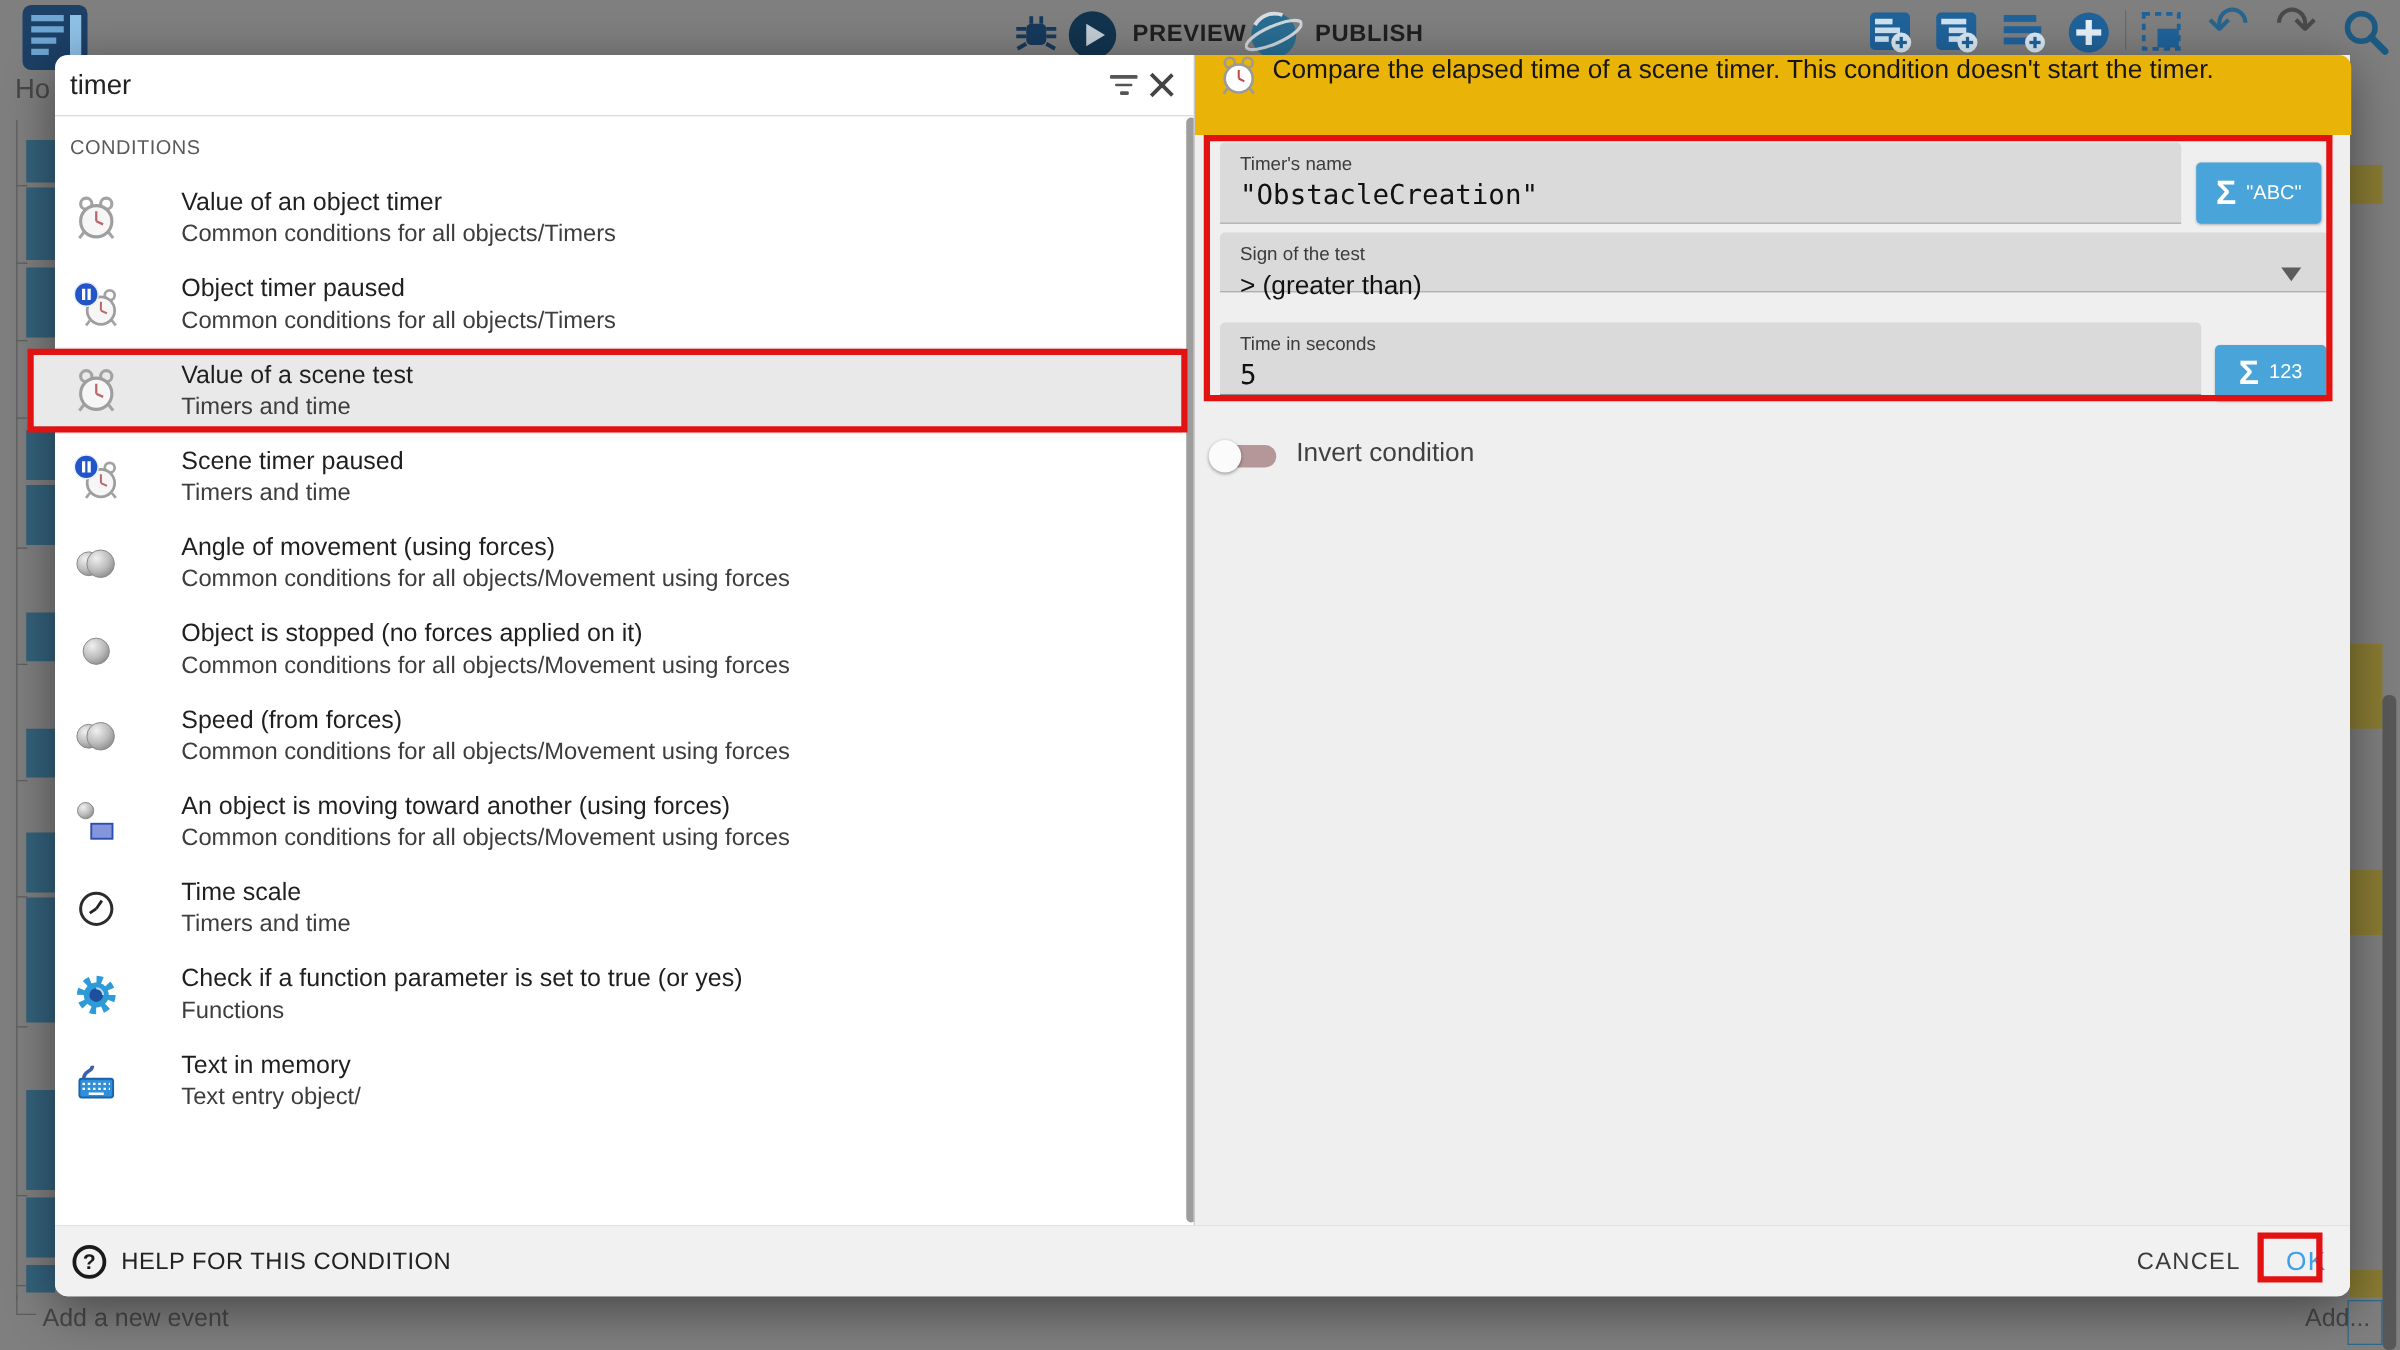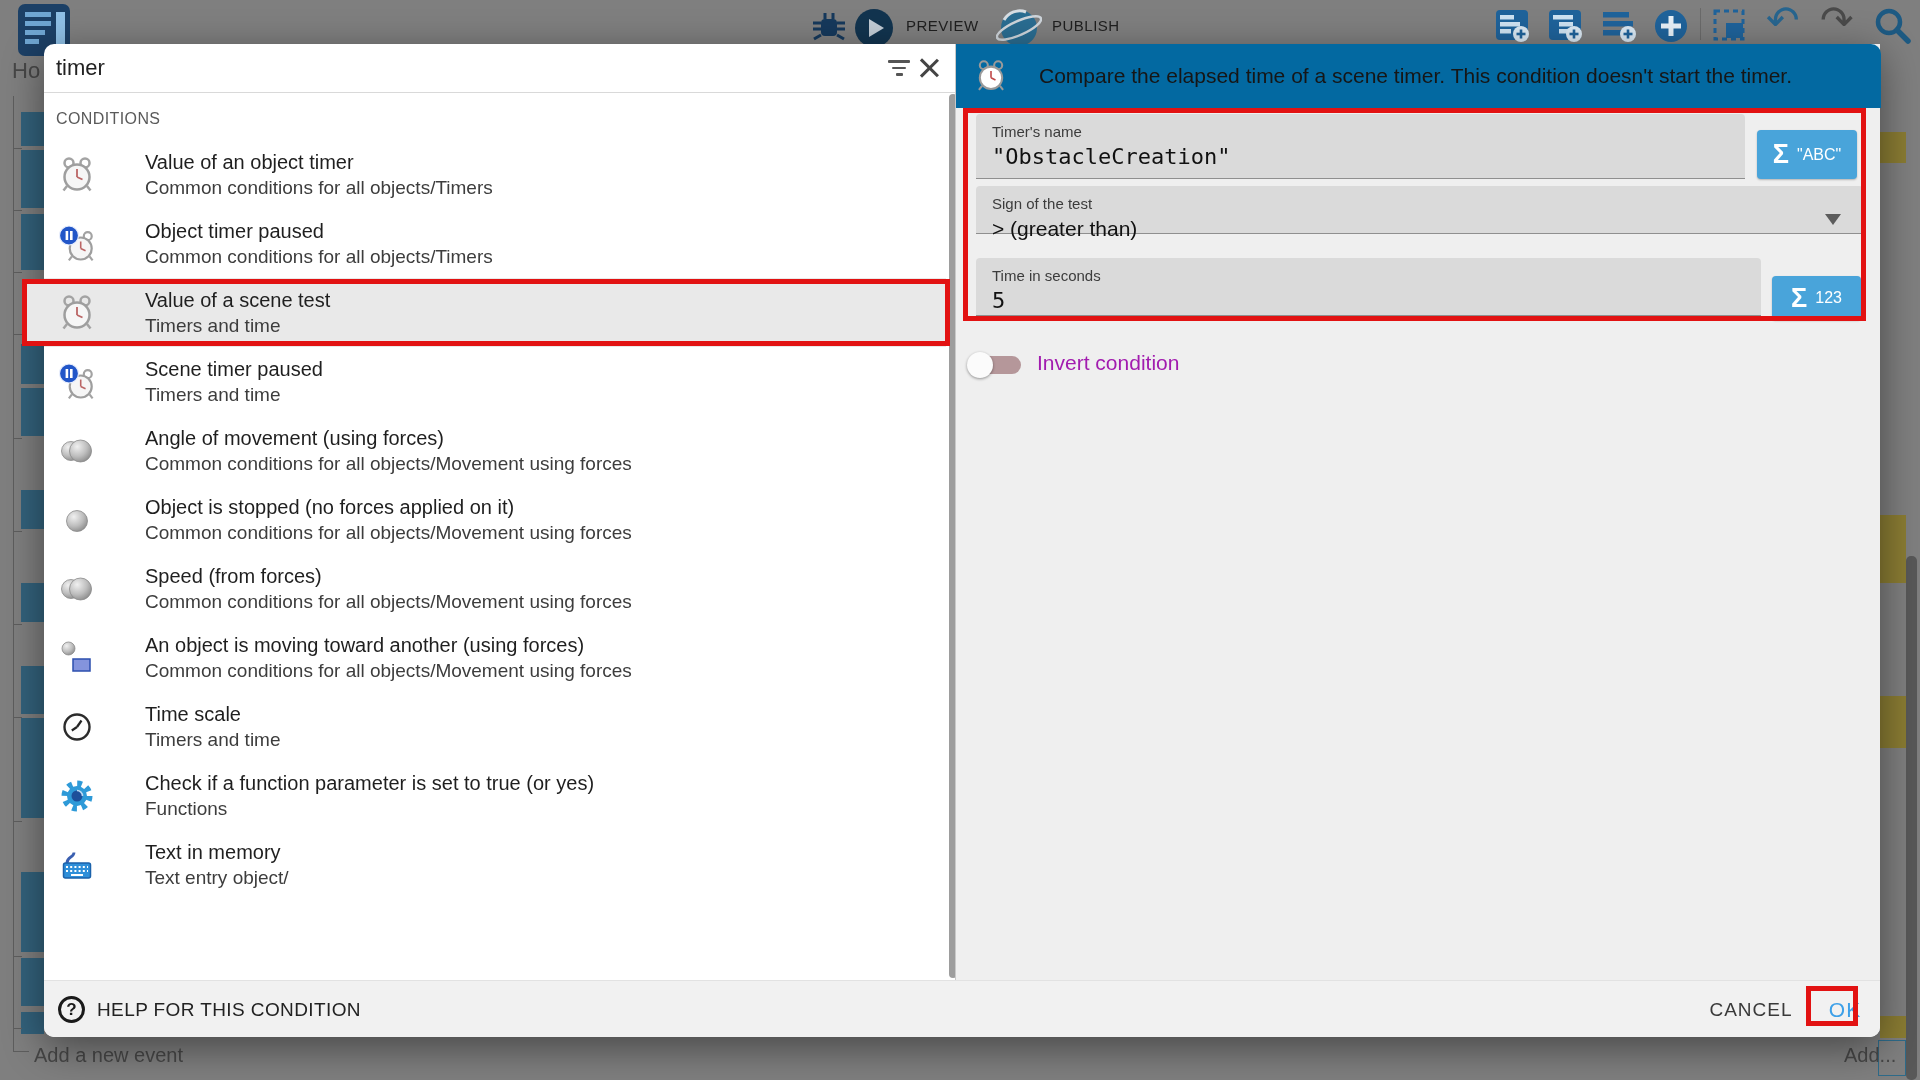--- a/index.html
+++ b/index.html
@@ -14,21 +14,21 @@
   
   #backdrop{position:absolute;inset:0;background:#7f7f7f;z-index:0;}
   .dimtext{position:absolute;color:#474747;font-size:20px;}
   .vline{position:absolute;left:13px;top:96px;width:1px;height:944px;background:#5e5e5e;}
   .tick{position:absolute;left:13px;width:9px;height:1px;background:#5e5e5e;}
   .tealblk{position:absolute;left:21px;width:23px;background:var(--teal);}
   .oliveblk{position:absolute;left:1880px;width:26px;background:var(--olive);}
   .bg-scrollbar{position:absolute;left:1906px;top:556px;width:11px;height:524px;background:#585858;border-radius:5px;}
   .tealbox{position:absolute;left:1878px;top:1040px;width:28px;height:36px;border:1px solid #2e6b8a;}
   .lcorner{position:absolute;left:13px;top:1036px;width:16px;height:16px;border-left:1px solid #5e5e5e;border-bottom:1px solid #5e5e5e;}
-  .tb-label{position:absolute;top:17px;font-size:15px;font-weight:normal;color:#1f1f1f;letter-spacing:.5px;}
+  .tb-label{position:absolute;top:17px;font-size:19px;font-weight:bold;color:#1f1f1f;letter-spacing:.5px;}
   .tb-sep{position:absolute;left:1700px;top:8px;width:1px;height:32px;background:#6a6a6a;}
   .uarrow{position:absolute;top:-2px;font-size:40px;line-height:44px;}
 
   
   #dialog{position:absolute;left:44px;top:44px;width:1836px;height:993px;background:#fff;
           border-radius:10px;box-shadow:0 10px 40px rgba(0,0,0,.45);z-index:5;}
   
   #left-panel{position:absolute;left:0;top:0;width:911px;height:936px;}
   #search-row{position:absolute;left:0;top:0;width:911px;height:48px;}
   #search-input{position:absolute;left:12px;top:8px;width:800px;height:32px;border:0;outline:0;
@@ -45,22 +45,22 @@
   .cond-item{position:relative;height:69px;display:flex;align-items:center;cursor:pointer;}
   .cond-item.selected{background:#e9e9e9;}
   .ci-icon{width:38px;height:38px;margin-left:14px;flex:0 0 38px;}
   .ci-text{margin-left:49px;}
   .ci-title{font-size:20px;color:#1f1f1f;line-height:26px;}
   .ci-sub{font-size:19px;color:#3d3d3d;line-height:25px;}
   #panel-divider{position:absolute;left:905px;top:50px;width:8px;height:884px;background:#9d9d9d;border-radius:4px;}
 
   
   #right-panel{position:absolute;left:911px;top:0;width:925px;height:936px;background:#efefef;border-left:1px solid #c9c9c9;}
-  #rp-header{position:absolute;left:0;top:0;width:925px;height:64px;background:#0369a1;border-radius:0 10px 0 0;
-             display:flex;align-items:center;gap:21px;}
+  #rp-header{position:absolute;left:0;top:0;width:925px;height:64px;background:#eab308;border-radius:0 10px 0 0;
+             display:flex;align-items:flex-start;}
   #rp-header .hdr-icon{width:34px;height:34px;margin-left:18px;flex:0 0 34px;}
   #rp-desc{margin-left:10px;font-size:21px;color:#161616;}
   .field{position:absolute;background:#dadada;border-bottom:1px solid #8f8f8f;border-radius:4px 4px 0 0;}
   .f-label{position:absolute;left:16px;top:9px;font-size:15px;color:#3c3c3c;}
   .f-value{position:absolute;left:16px;top:30px;font-size:22px;color:#111;font-family:"DejaVu Sans Mono",monospace;}
   .f-value.sans{font-family:"Liberation Sans",sans-serif;font-size:21px;top:31px;}
   #field-timer{left:20px;top:70px;width:769px;height:65px;}
   #field-sign{left:20px;top:142px;width:887px;height:48px;}
   #field-time{left:20px;top:214px;width:785px;height:58px;}
   .dd-arrow{position:absolute;right:22px;top:28px;width:0;height:0;border-left:8px solid transparent;
@@ -68,21 +68,21 @@
   .expr-btn{position:absolute;background:var(--btn-blue);border-radius:4px;display:flex;align-items:center;justify-content:center;
             color:#fff;cursor:pointer;box-shadow:0 1px 2px rgba(0,0,0,.25);}
   .expr-btn .sigma{font-size:27px;font-weight:bold;margin-right:8px;}
   .expr-btn .etxt{font-size:16px;}
   #abc-btn{left:801px;top:86px;width:100px;height:49px;}
   #num-btn{left:816px;top:232px;width:89px;height:44px;}
   #toggle-row{position:absolute;left:0;top:300px;height:40px;width:500px;}
   #toggle-track{position:absolute;left:21px;top:12px;width:44px;height:18px;border-radius:9px;background:var(--toggle-track);cursor:pointer;}
   #toggle-knob{position:absolute;left:11px;top:8px;width:26px;height:26px;border-radius:50%;background:#fbfbfb;
                box-shadow:0 1px 3px rgba(0,0,0,.4);cursor:pointer;}
-  #invert-label{position:absolute;left:81px;top:7px;font-size:21px;color:#a21caf;}
+  #invert-label{position:absolute;left:81px;top:7px;font-size:21px;color:#404040;}
 
   
   #footer{position:absolute;left:0;top:936px;width:1836px;height:57px;background:#f1f1f1;
           border-top:1px solid #e2e2e2;border-radius:0 0 10px 10px;}
   #help-btn{position:absolute;left:14px;top:0;height:57px;display:flex;align-items:center;cursor:pointer;}
   #help-circle{width:27px;height:27px;border:3px solid #1a1a1a;border-radius:50%;display:flex;align-items:center;justify-content:center;
                font-size:17px;font-weight:bold;color:#1a1a1a;}
   #help-label{margin-left:12px;font-size:19px;color:#222;letter-spacing:.4px;}
   #cancel-btn{position:absolute;left:1662px;top:14px;width:90px;height:30px;text-align:center;line-height:30px;
               font-size:19px;color:#3a3a3a;letter-spacing:1px;cursor:pointer;}

